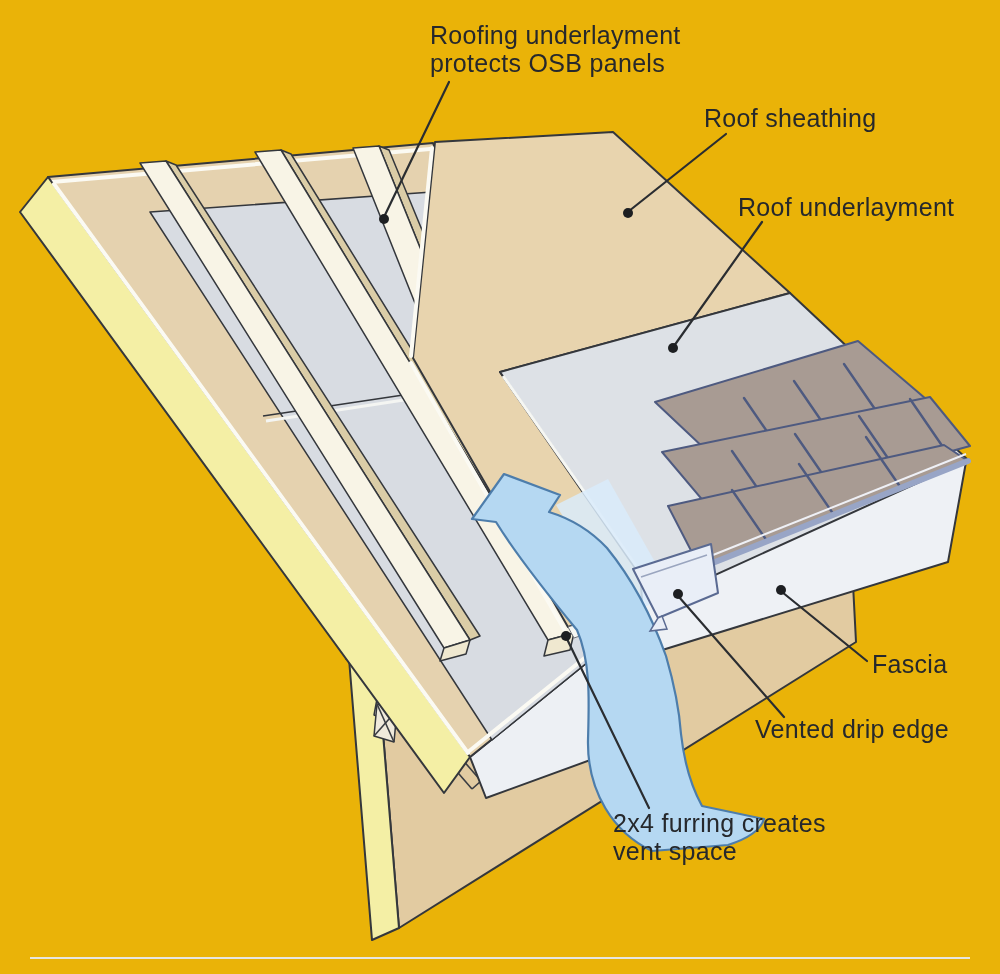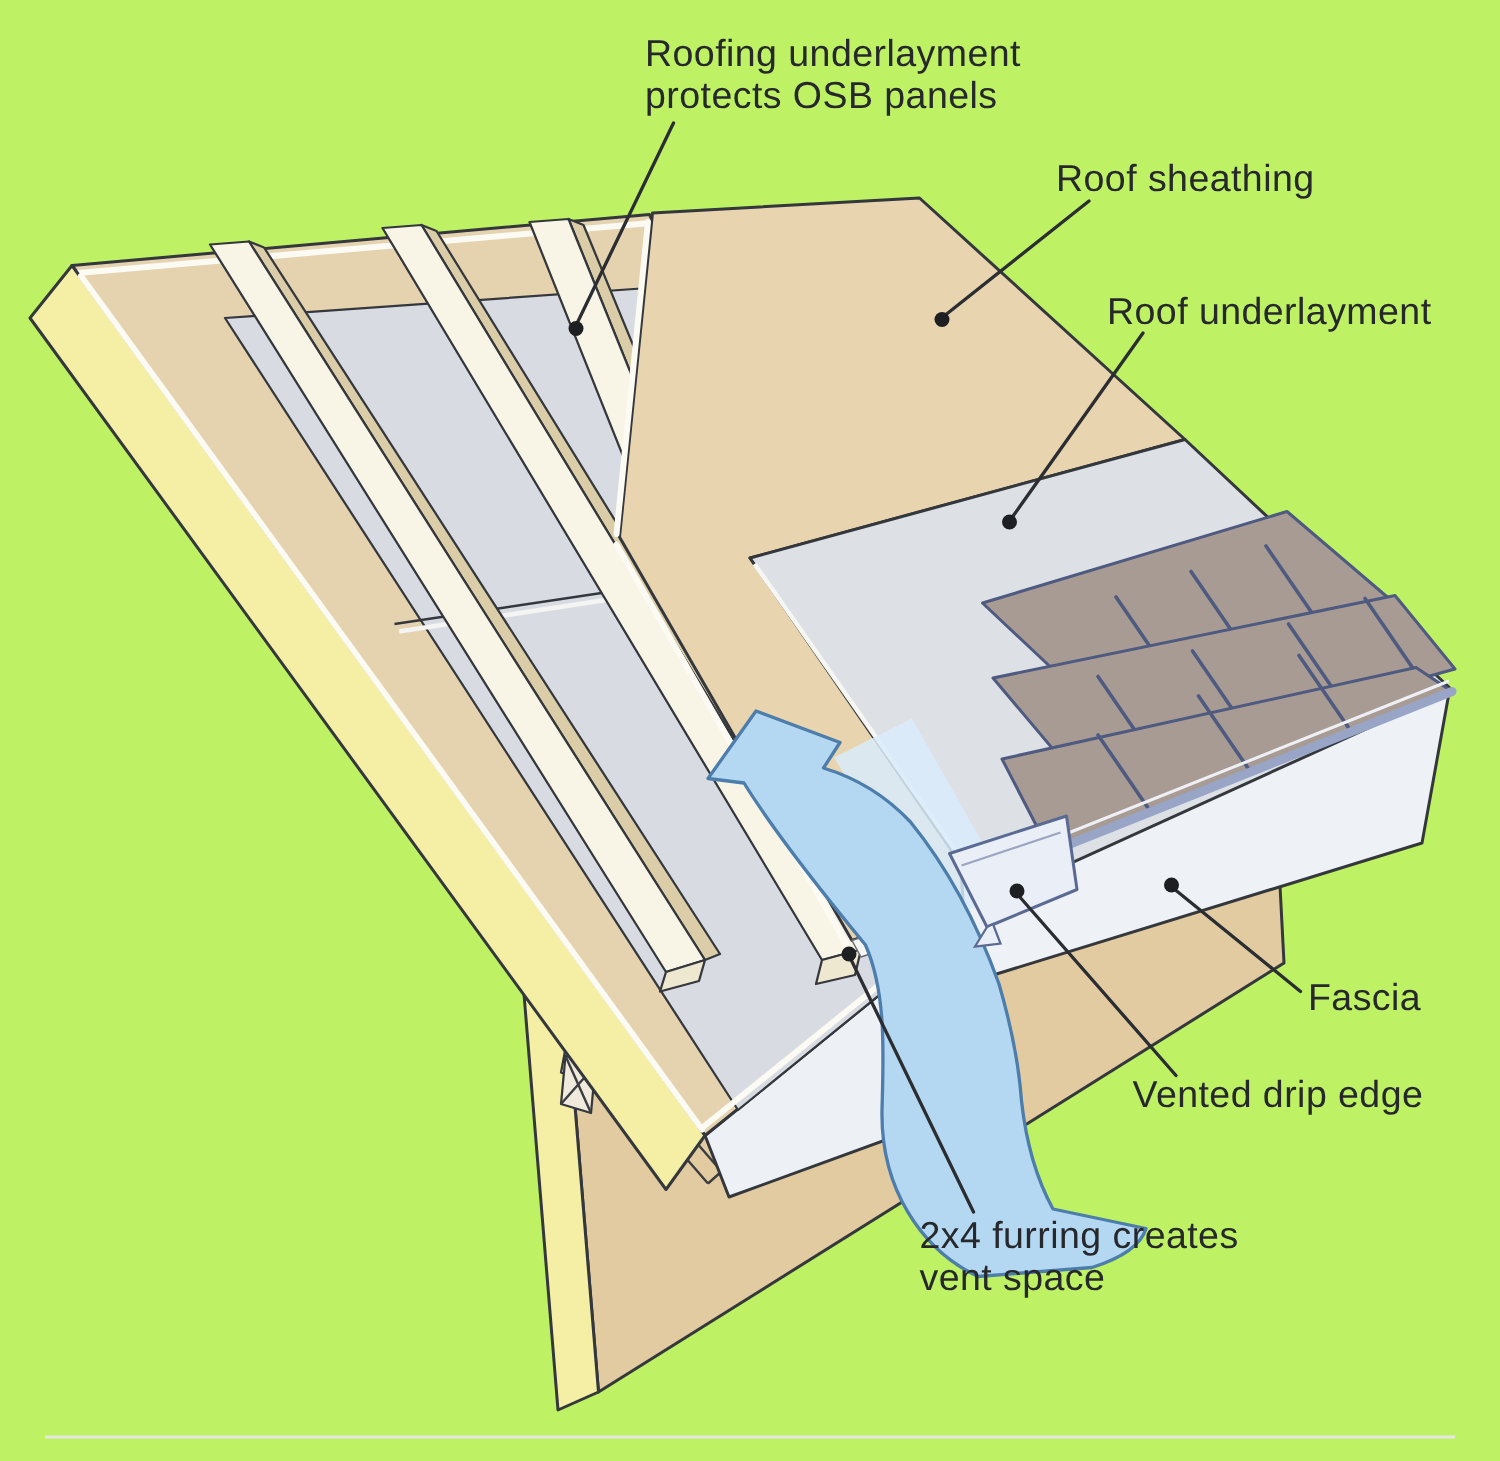--- a/index.html
+++ b/index.html
@@ -1,16 +1,16 @@
 <!DOCTYPE html>
 <html><head>
 <meta charset="utf-8">
 <style>
   html,body{margin:0;padding:0;background:#ffffff;}
-  .stage{width:1000px;height:974px;position:relative;background:#bef264;overflow:hidden;text-decoration:underline;}
+  .stage{width:1000px;height:974px;position:relative;background:#eab308;overflow:hidden;text-decoration:underline;}
   svg{display:block;}
   .ol{stroke:#34373c;stroke-width:2;stroke-linejoin:round;}
   .ol-thin{stroke:#34373c;stroke-width:1.5;stroke-linejoin:round;}
   .frame-ln{stroke:#3a3d42;stroke-width:1.6;fill:none;}
   .white-edge{stroke:#fbfaf3;stroke-width:4;stroke-linecap:round;}
   .leader{stroke:#2a2d31;stroke-width:2.2;stroke-linecap:round;}
   .lbl{font-family:"Liberation Sans",sans-serif;font-size:25px;letter-spacing:.3px;fill:#26282c;}
   .keyway{stroke:#4e5a80;stroke-width:2.4;stroke-linecap:round;}
   .shingle{stroke:#4e5a80;stroke-width:2;stroke-linejoin:round;}
 </style>

